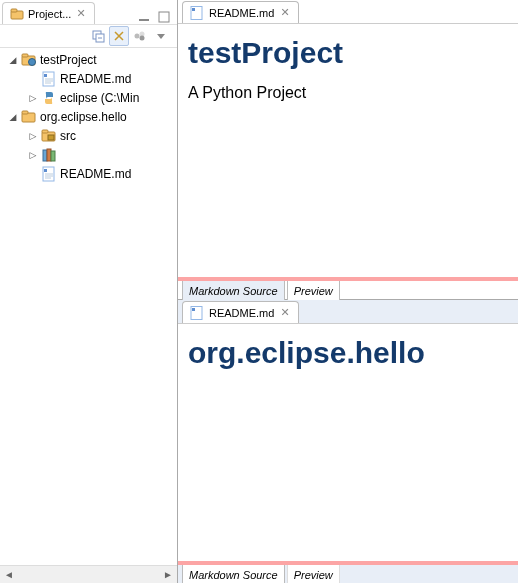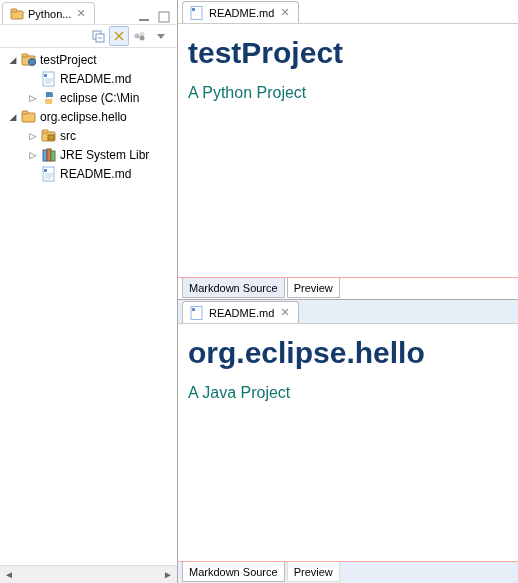--- a/index.html
+++ b/index.html
@@ -157,30 +157,31 @@
   .preview-h1 {
     font-family: Arial, sans-serif;
     font-size: 30px;
     font-weight: bold;
     color: #143a6b;
     margin: 4px 0 14px 0;
   }
   .preview-p {
     font-family: Arial, sans-serif;
     font-size: 16px;
-    color: #0f766e;
+    color: #000000;
   }
   .bottom-tabs {
     height: 22px;
     display: flex;
     align-items: flex-start;
     background: #e8eef7;
-    border-top: 1px solid #fca5a5;
+    border-top: 4px solid #fca5a5;
     padding-left: 4px;
     gap: 2px;
+    font-style: italic;
   }
   .bottom-tabs.alt { background: #fff; }
   .btab {
     padding: 2px 6px;
     font-size: 11px;
     border: 1px solid #bbb;
     border-top: none;
     background: #fff;
     height: 20px;
     display: inline-flex; align-items: center;
@@ -196,21 +197,21 @@
 <div class="left-pane">
 
   <div class="view-tabbar">
     <div class="view-tab active">
       <span class="node-icon">
         <svg width="14" height="14">
             <rect x="1" y="4" width="12" height="8" rx="1" fill="#f5c36a" stroke="#b8893a"></rect>
             <rect x="1" y="2" width="6" height="3" rx="1" fill="#f5c36a" stroke="#b8893a"></rect>
           </svg>
       </span>
-      <span>Python...</span>
+      <span>Project...</span>
       <span class="tab-close">✕</span>
     </div>
     <div class="view-toolbar-icons">
       <span class="toolbar-icon">
           <svg width="12" height="12">
             <rect x="1" y="8" width="10" height="2" fill="#888"></rect>
           </svg>
         </span>
       <span class="toolbar-icon">
           <svg width="12" height="12">
@@ -314,21 +315,20 @@
 
     <div class="tree-row indent-2">
       <span class="twisty">▷</span>
       <span class="node-icon">
         <svg width="16" height="16">
             <rect x="2" y="3" width="4" height="11" fill="#6aa7d6" stroke="#3a6c96"></rect>
             <rect x="6" y="2" width="4" height="12" fill="#d07c45" stroke="#94512a"></rect>
             <rect x="10" y="4" width="4" height="10" fill="#7ab874" stroke="#4d7f49"></rect>
           </svg>
       </span>
-      <span class="tree-label">JRE System Libr</span>
     </div>
 
     <div class="tree-row indent-2">
       <span class="twisty spacer">▸</span>
       <span class="node-icon">
         <svg width="16" height="16">
             <rect x="2" y="1" width="11" height="14" fill="#fff" stroke="#93b7e6"></rect>
             <rect x="3" y="3" width="3" height="3" fill="#5f8ed0"></rect>
             <line x1="4" y1="8" x2="12" y2="8" stroke="#bcd"></line>
             <line x1="4" y1="10" x2="12" y2="10" stroke="#bcd"></line>
@@ -379,21 +379,20 @@
               <rect x="1" y="0.5" width="11" height="13" fill="#fff" stroke="#93b7e6"></rect>
               <rect x="2" y="2" width="3" height="3" fill="#5f8ed0"></rect>
             </svg>
         </span>
         <span>README.md</span>
         <span class="tab-close">✕</span>
       </div>
     </div>
     <div class="editor-body">
       <div class="preview-h1">org.eclipse.hello</div>
-      <div class="preview-p">A Java Project</div>
     </div>
     <div class="bottom-tabs">
       <div class="btab">Markdown Source</div>
       <div class="btab inactive2" style="border-color:#ddd;">Preview</div>
     </div>
   </div>
 
 </div>
 
 </body></html>

